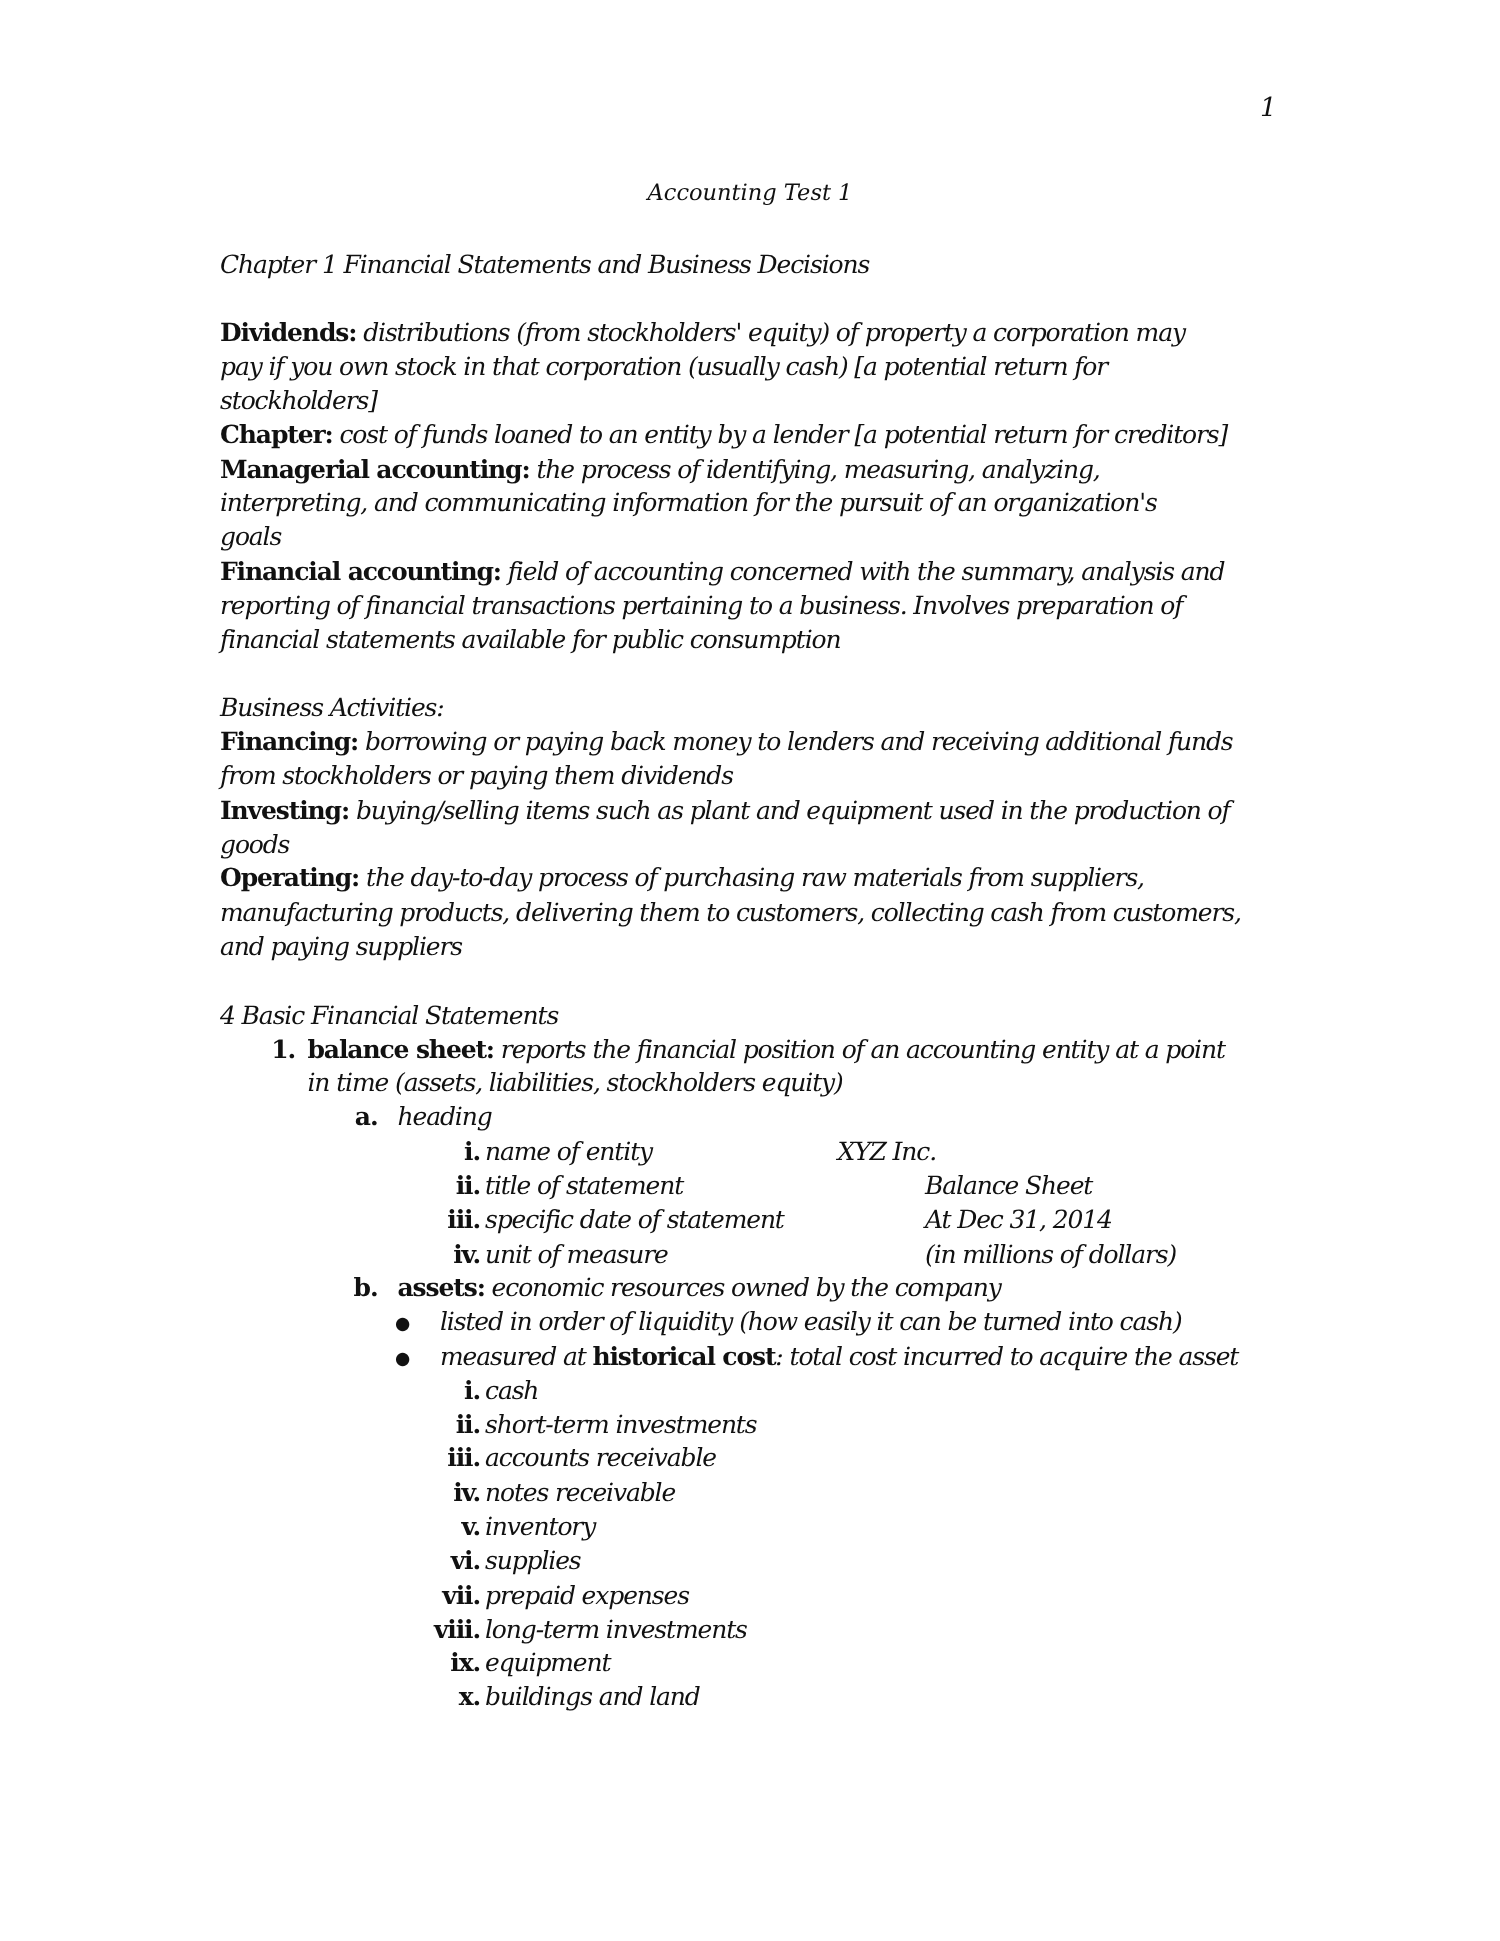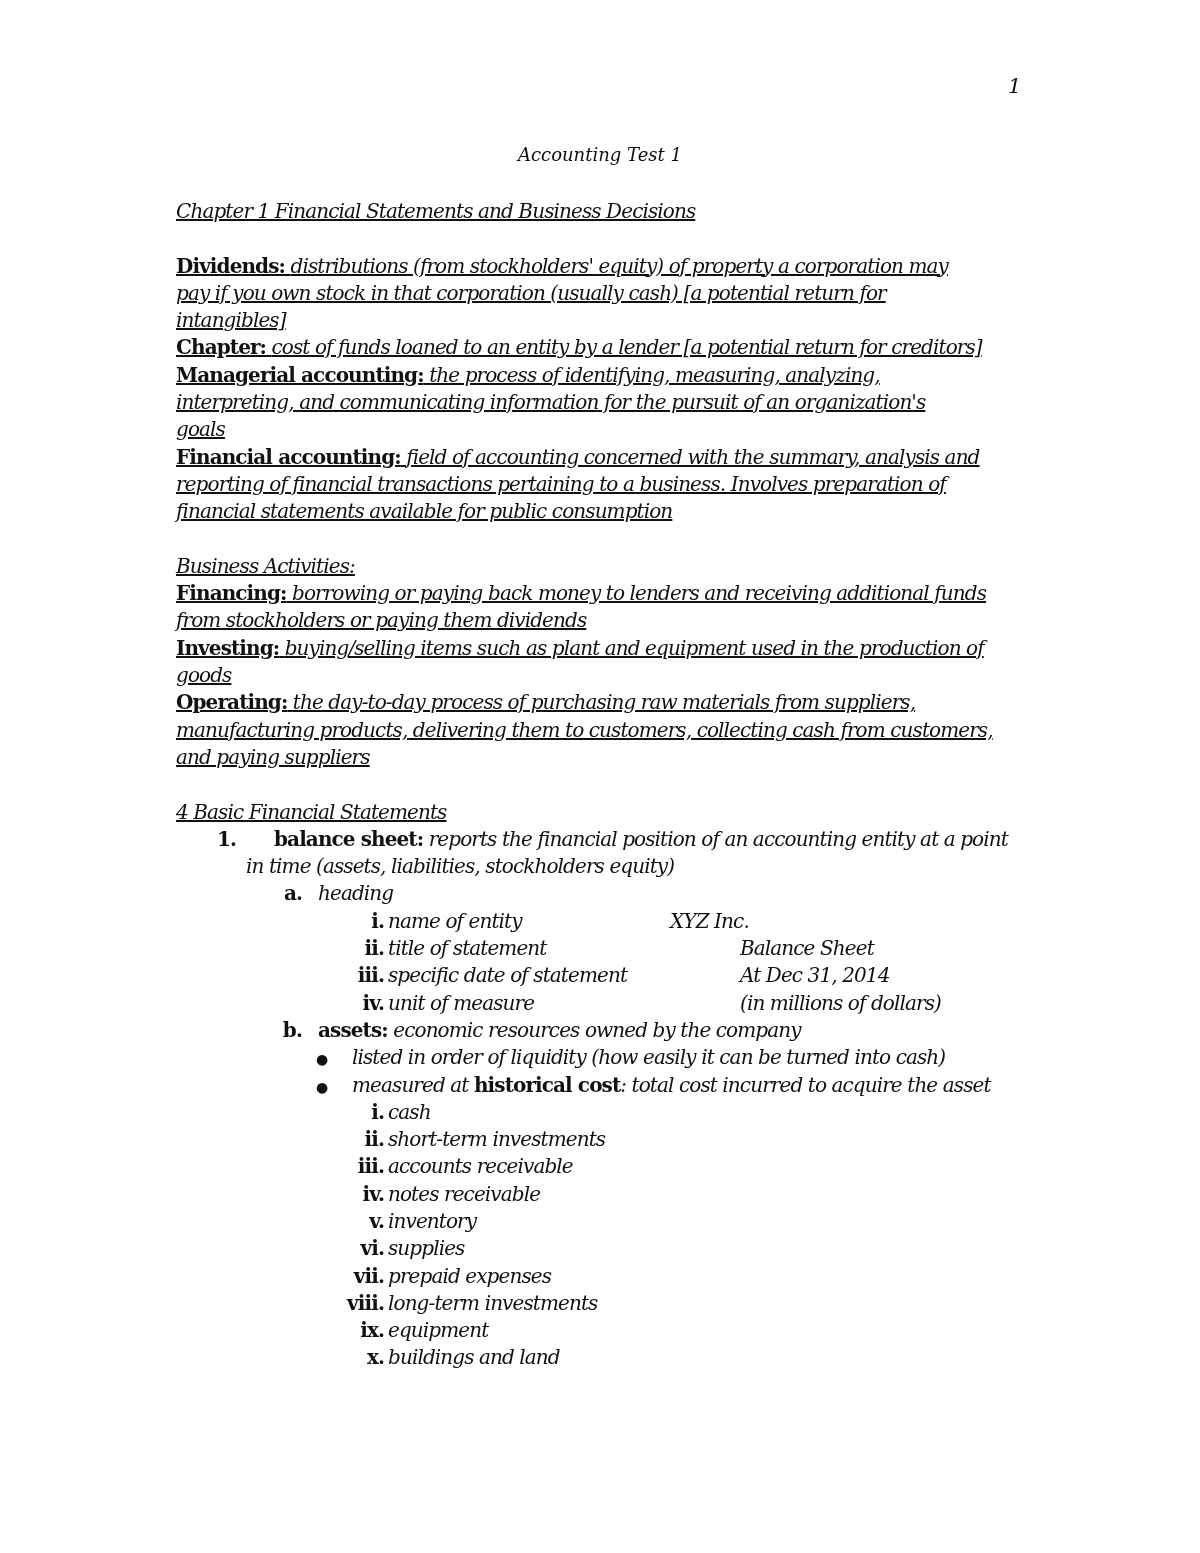--- a/index.html
+++ b/index.html
@@ -4,21 +4,21 @@
   <style>
     html, body { margin: 0; padding: 0; background: #ffffff; }
     body {
       width: 1200px; height: 1553px; position: relative; overflow: hidden;
       font-family: "DejaVu Serif", "Liberation Serif", serif;
       color: #111111;
       font-size: 20px;
     }
     .page-num { position: absolute; top: 74px; left: 1008px; font-style: italic; font-size: 21px; }
     .title { position: absolute; top: 144px; left: 0; width: 1200px; text-align: center; font-style: italic; font-size: 18px; }
-    .content { position: absolute; left: 176px; top: 198px; width: 860px; line-height: 27.3px; letter-spacing: -0.9px; text-decoration: underline; }
+    .content { position: absolute; left: 176px; top: 198px; width: 860px; line-height: 27.3px; letter-spacing: -0.9px; }
     .line { white-space: nowrap; }
     .i { font-style: italic; }
     .b { font-weight: bold; font-style: normal; }
     .gap { height: 27.3px; }
     .row { position: relative; height: 27.3px; white-space: nowrap; }
     .lbl { position: absolute; text-align: right; font-weight: bold; }
     .txt { position: absolute; font-style: italic; }
     .col2 { position: absolute; font-style: italic; }
     .bullet { position: absolute; font-weight: bold; font-size: 14px; }
   </style>
@@ -27,21 +27,21 @@
 
 <div class="page-num">1</div>
 <div class="title">Accounting Test 1</div>
 
 <div class="content">
   <div class="line i">Chapter 1 Financial Statements and Business Decisions</div>
   <div class="gap"></div>
 
   <div class="line"><span class="b">Dividends:</span> <span class="i">distributions (from stockholders' equity) of property a corporation may</span></div>
   <div class="line i">pay if you own stock in that corporation (usually cash) [a potential return for</div>
-  <div class="line i">intangibles]</div>
+  <div class="line i">stockholders]</div>
 
   <div class="line"><span class="b">Chapter:</span> <span class="i">cost of funds loaned to an entity by a lender [a potential return for creditors]</span></div>
 
   <div class="line"><span class="b">Managerial accounting:</span> <span class="i">the process of identifying, measuring, analyzing,</span></div>
   <div class="line i">interpreting, and communicating information for the pursuit of an organization's</div>
   <div class="line i">goals</div>
 
   <div class="line"><span class="b">Financial accounting:</span> <span class="i">field of accounting concerned with the summary, analysis and</span></div>
   <div class="line i">reporting of financial transactions pertaining to a business. Involves preparation of</div>
   <div class="line i">financial statements available for public consumption</div>
@@ -54,21 +54,21 @@
   <div class="line i">goods</div>
   <div class="line"><span class="b">Operating:</span> <span class="i">the day-to-day process of purchasing raw materials from suppliers,</span></div>
   <div class="line i">manufacturing products, delivering them to customers, collecting cash from customers,</div>
   <div class="line i">and paying suppliers</div>
   <div class="gap"></div>
 
   <div class="line i">4 Basic Financial Statements</div>
 
   <div class="row">
     <span class="lbl" style="left:30px;width:30px;">1.</span>
-    <span style="position:absolute;left:70px;margin-left:28px;"><span class="b">balance sheet:</span> <span class="i">reports the financial position of an accounting entity at a point</span></span>
+    <span style="position:absolute;left:70px;"><span class="b">balance sheet:</span> <span class="i">reports the financial position of an accounting entity at a point</span></span>
   </div>
   <div class="row">
       <span class="txt" style="left:70px;">in time (assets, liabilities, stockholders equity)</span>
     </div>
 
   <div class="row">
     <span class="lbl" style="left:100px;width:26px;">a.</span>
     <span class="txt" style="left:142px;">heading</span>
   </div>
   <div id="heading-rows">

